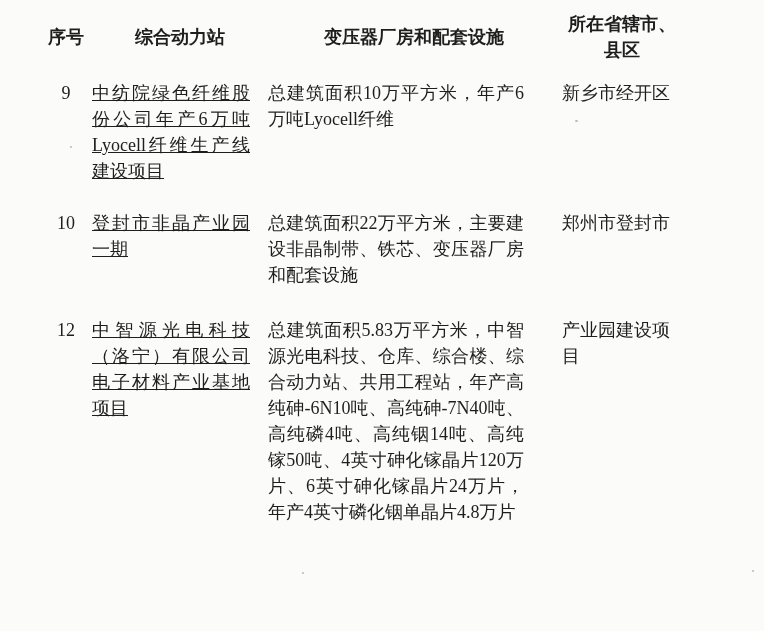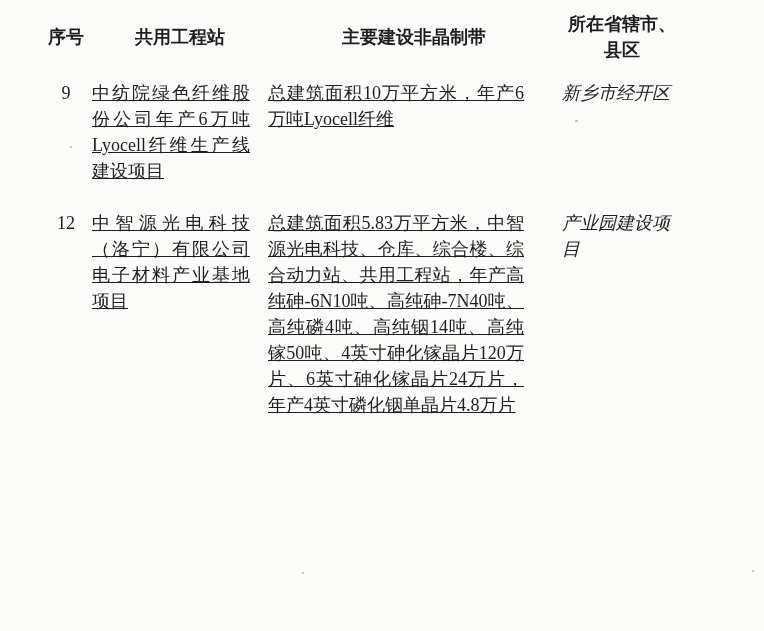--- a/index.html
+++ b/index.html
@@ -49,22 +49,22 @@
 
   td.cell-num {
     text-align: center;
   }
   td.cell-name { padding-right: 18px; text-decoration: underline; }
   td.cell-name .jt,
   td.cell-cont .jt {
     text-align: justify;
     text-justify: inter-character;
   }
-  td.cell-cont { padding-right: 36px; text-decoration: underline; }
-  td.cell-loc  { padding-left: 2px; font-style: italic; }
+  td.cell-cont { padding-right: 36px; }
+  td.cell-loc  { padding-left: 2px; }
 
   
   .speck {
     position: absolute;
     width: 3px; height: 2px;
     background: #b9b9b5;
     border-radius: 50%;
   }
   .speck.s1 { left: 575px; top: 120px; }
   .speck.s2 { left: 302px; top: 572px; width: 2px; }
@@ -79,35 +79,45 @@
   <table class="doc-table">
     <colgroup>
       <col class="c-num">
         <col class="c-name">
         <col class="c-cont">
         <col class="c-loc">
     </colgroup>
     <thead>
       <tr>
         <td>序号</td>
-        <td>共用工程站</td>
-        <td>主要建设非晶制带</td>
+        <td>综合动力站</td>
+        <td>变压器厂房和配套设施</td>
         <td class="h-loc">所在省辖市、县区</td>
       </tr>
     </thead>
     <tbody>
       <tr>
         <td class="cell-num">9</td>
         <td class="cell-name">
           <div class="jt">中纺院绿色纤维股份公司年产6万吨Lyocell纤维生产线建设项目</div>
         </td>
         <td class="cell-cont">
           <div class="jt">总建筑面积10万平方米，年产6万吨Lyocell纤维</div>
         </td>
         <td class="cell-loc">新乡市经开区</td>
+      </tr>
+      <tr>
+        <td class="cell-num">10</td>
+        <td class="cell-name">
+          <div class="jt">登封市非晶产业园一期</div>
+        </td>
+        <td class="cell-cont">
+          <div class="jt">总建筑面积22万平方米，主要建设非晶制带、铁芯、变压器厂房和配套设施</div>
+        </td>
+        <td class="cell-loc">郑州市登封市</td>
       </tr>
       <tr>
         <td class="cell-num">12</td>
         <td class="cell-name">
           <div class="jt">中智源光电科技（洛宁）有限公司电子材料产业基地项目</div>
         </td>
         <td class="cell-cont">
           <div class="jt">总建筑面积5.83万平方米，中智源光电科技、仓库、综合楼、综合动力站、共用工程站，年产高纯砷-6N10吨、高纯砷-7N40吨、高纯磷4吨、高纯铟14吨、高纯镓50吨、4英寸砷化镓晶片120万片、6英寸砷化镓晶片24万片，年产4英寸磷化铟单晶片4.8万片</div>
         </td>
         <td class="cell-loc">产业园建设项目</td>

